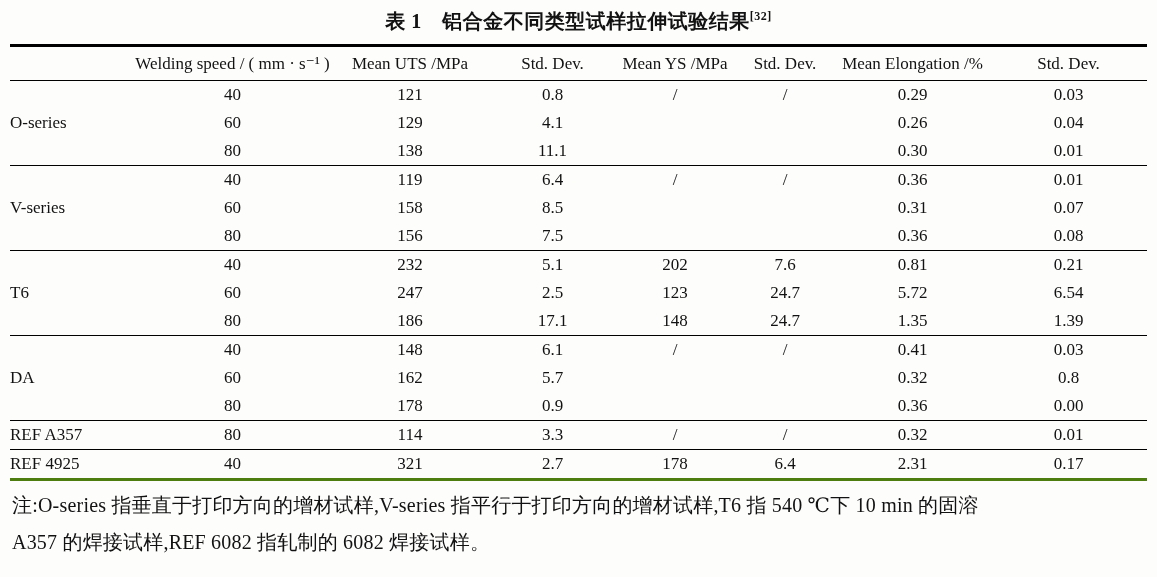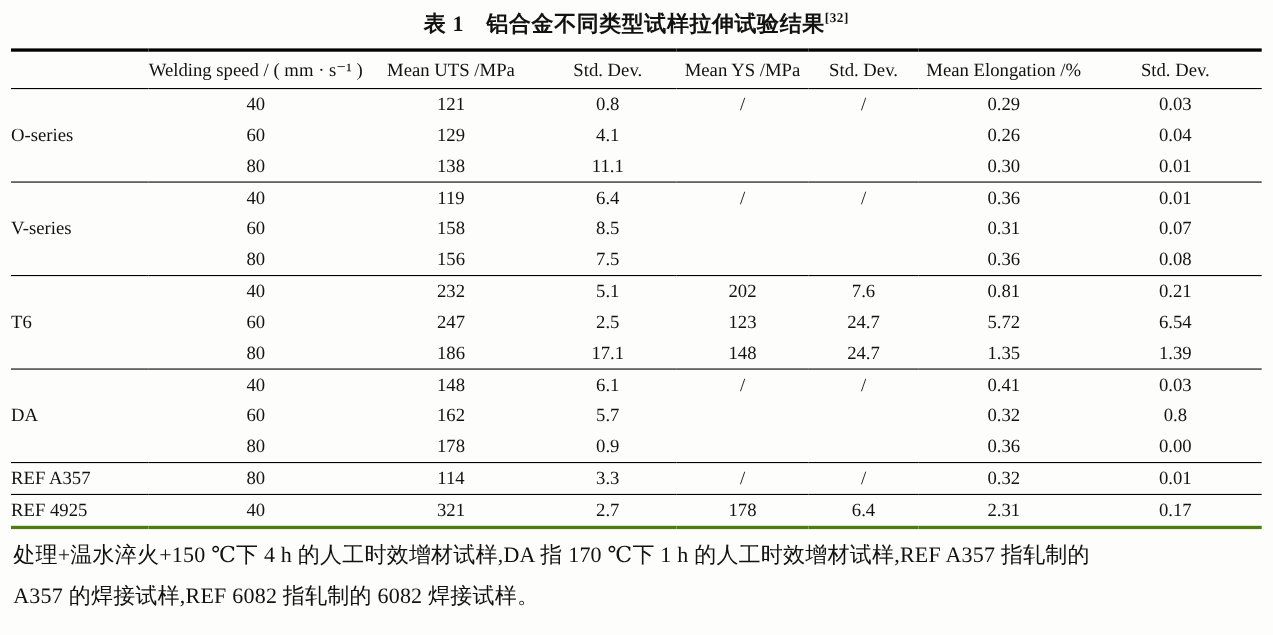--- a/index.html
+++ b/index.html
@@ -227,17 +227,17 @@
           <td>2.7</td>
           <td>178</td>
           <td>6.4</td>
           <td>2.31</td>
           <td>0.17</td>
         </tr>
       </tbody>
   </table>
 
   <div class="note">
-    <div>处理+温水淬火+150 ℃下 4 h 的人工时效增材试样,DA 指 170 ℃下 1 h 的人工时效增材试样,REF A357 指轧制的</div>
+    <div>注:O-series 指垂直于打印方向的增材试样,V-series 指平行于打印方向的增材试样,T6 指 540 ℃下 10 min 的固溶</div>
     <div>A357 的焊接试样,REF 6082 指轧制的 6082 焊接试样。</div>
   </div>
 
 </div>
 
 </body></html>

